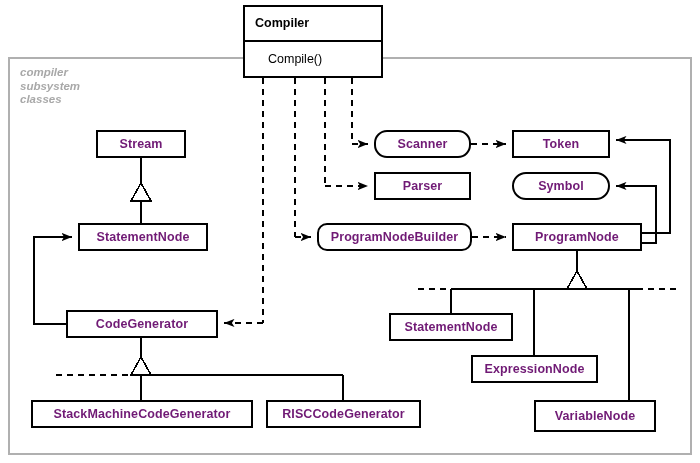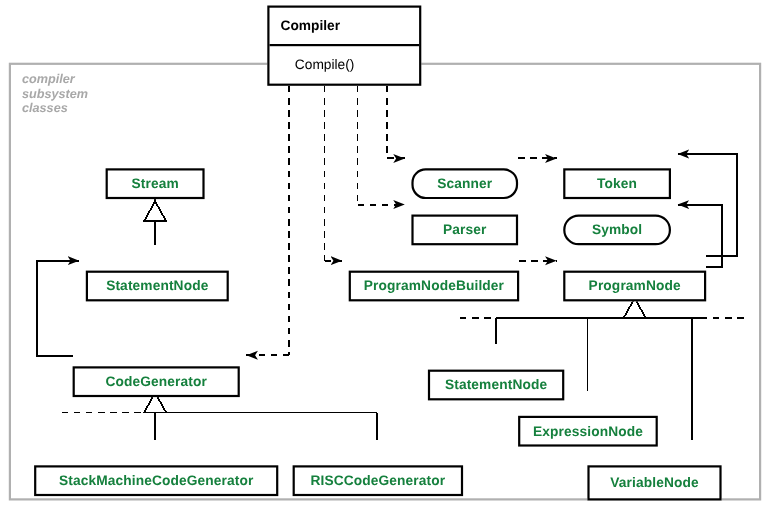--- a/index.html
+++ b/index.html
@@ -28,25 +28,24 @@
   .uml-box {
     position: absolute;
     box-sizing: border-box;
     border: 2px solid #000000;
     background: #ffffff;
     display: flex;
     align-items: center;
     justify-content: center;
     font-size: 12.5px;
     font-weight: bold;
-    color: #15803d;
+    color: #701a75;
     letter-spacing: 0.1px;
     z-index: 5;
     white-space: nowrap;
-    margin-top: 23px;
   }
   .uml-box.abstract {
   }
   .compiler-box {
     position: absolute;
     box-sizing: border-box;
     border: 2px solid #000000;
     background: #ffffff;
     z-index: 6;
     display: flex;
@@ -204,21 +203,21 @@
       </div>
       <div class="uml-box" style="left: 266px; top: 400px; width: 155px; height: 28px;">
         <span>RISCCodeGenerator</span>
       </div>
       <div class="uml-box" style="left: 374px; top: 130px; width: 97px; height: 28px; border-radius: 13px;">
         <span>Scanner</span>
       </div>
       <div class="uml-box" style="left: 374px; top: 172px; width: 97px; height: 28px;">
         <span>Parser</span>
       </div>
-      <div class="uml-box" style="left: 317px; top: 223px; width: 155px; height: 28px;">
+      <div class="uml-box" style="left: 317px; top: 223px; width: 155px; height: 28px; border-radius: 10px;">
         <span>ProgramNodeBuilder</span>
       </div>
       <div class="uml-box" style="left: 512px; top: 130px; width: 98px; height: 28px;">
         <span>Token</span>
       </div>
       <div class="uml-box" style="left: 512px; top: 172px; width: 98px; height: 28px; border-radius: 14px;">
         <span>Symbol</span>
       </div>
       <div class="uml-box abstract" style="left: 512px; top: 223px; width: 130px; height: 28px;">
         <span>ProgramNode</span>

